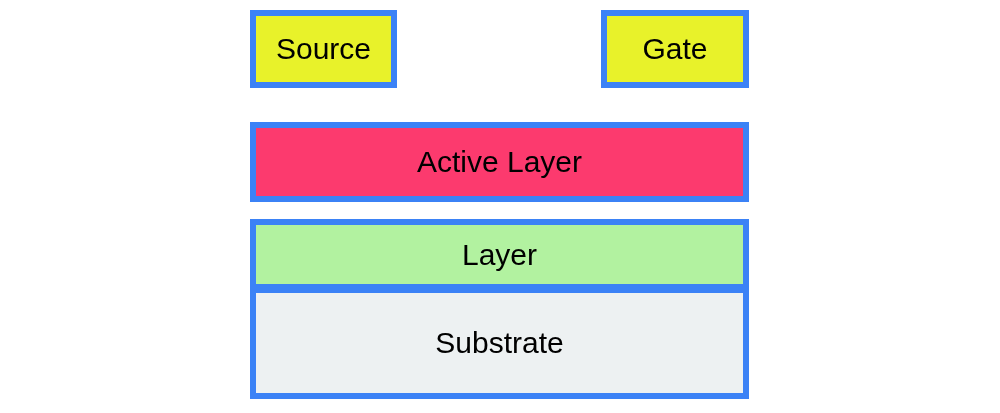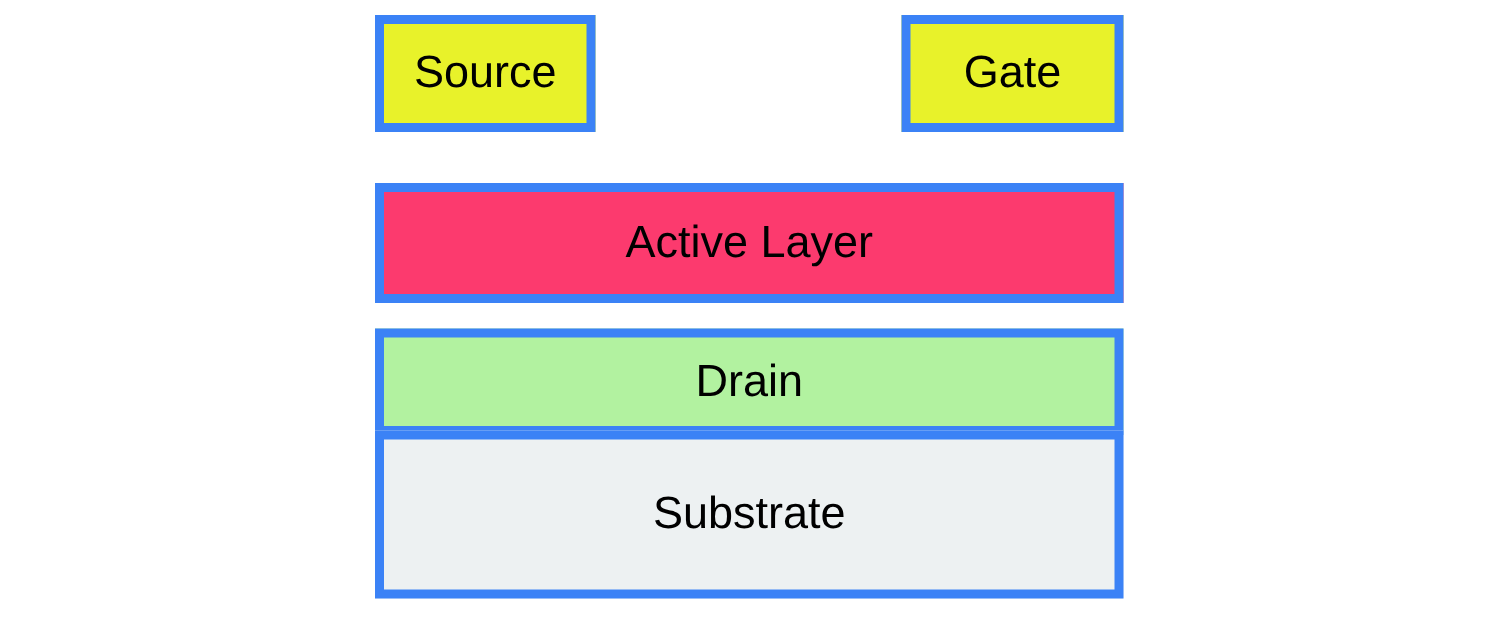--- a/index.html
+++ b/index.html
@@ -52,20 +52,20 @@
   <div class="box drain-box" style="background-color: rgb(232, 242, 42);">
     <span class="label">Gate</span>
   </div>
 
   <div class="box active-box" style="background-color: rgb(252, 58, 110);">
     <span class="label">Active Layer</span>
   </div>
 
 
   <div class="box gate-box" style="background-color: rgb(178, 242, 160);">
-    <span class="label">Drain</span>
+    <span class="label">Layer</span>
   </div>
 
   <div class="box substrate-box" style="background-color: rgb(237, 241, 242);">
     <span class="label">Substrate</span>
   </div>
 
 </div>
 
 </body></html>

